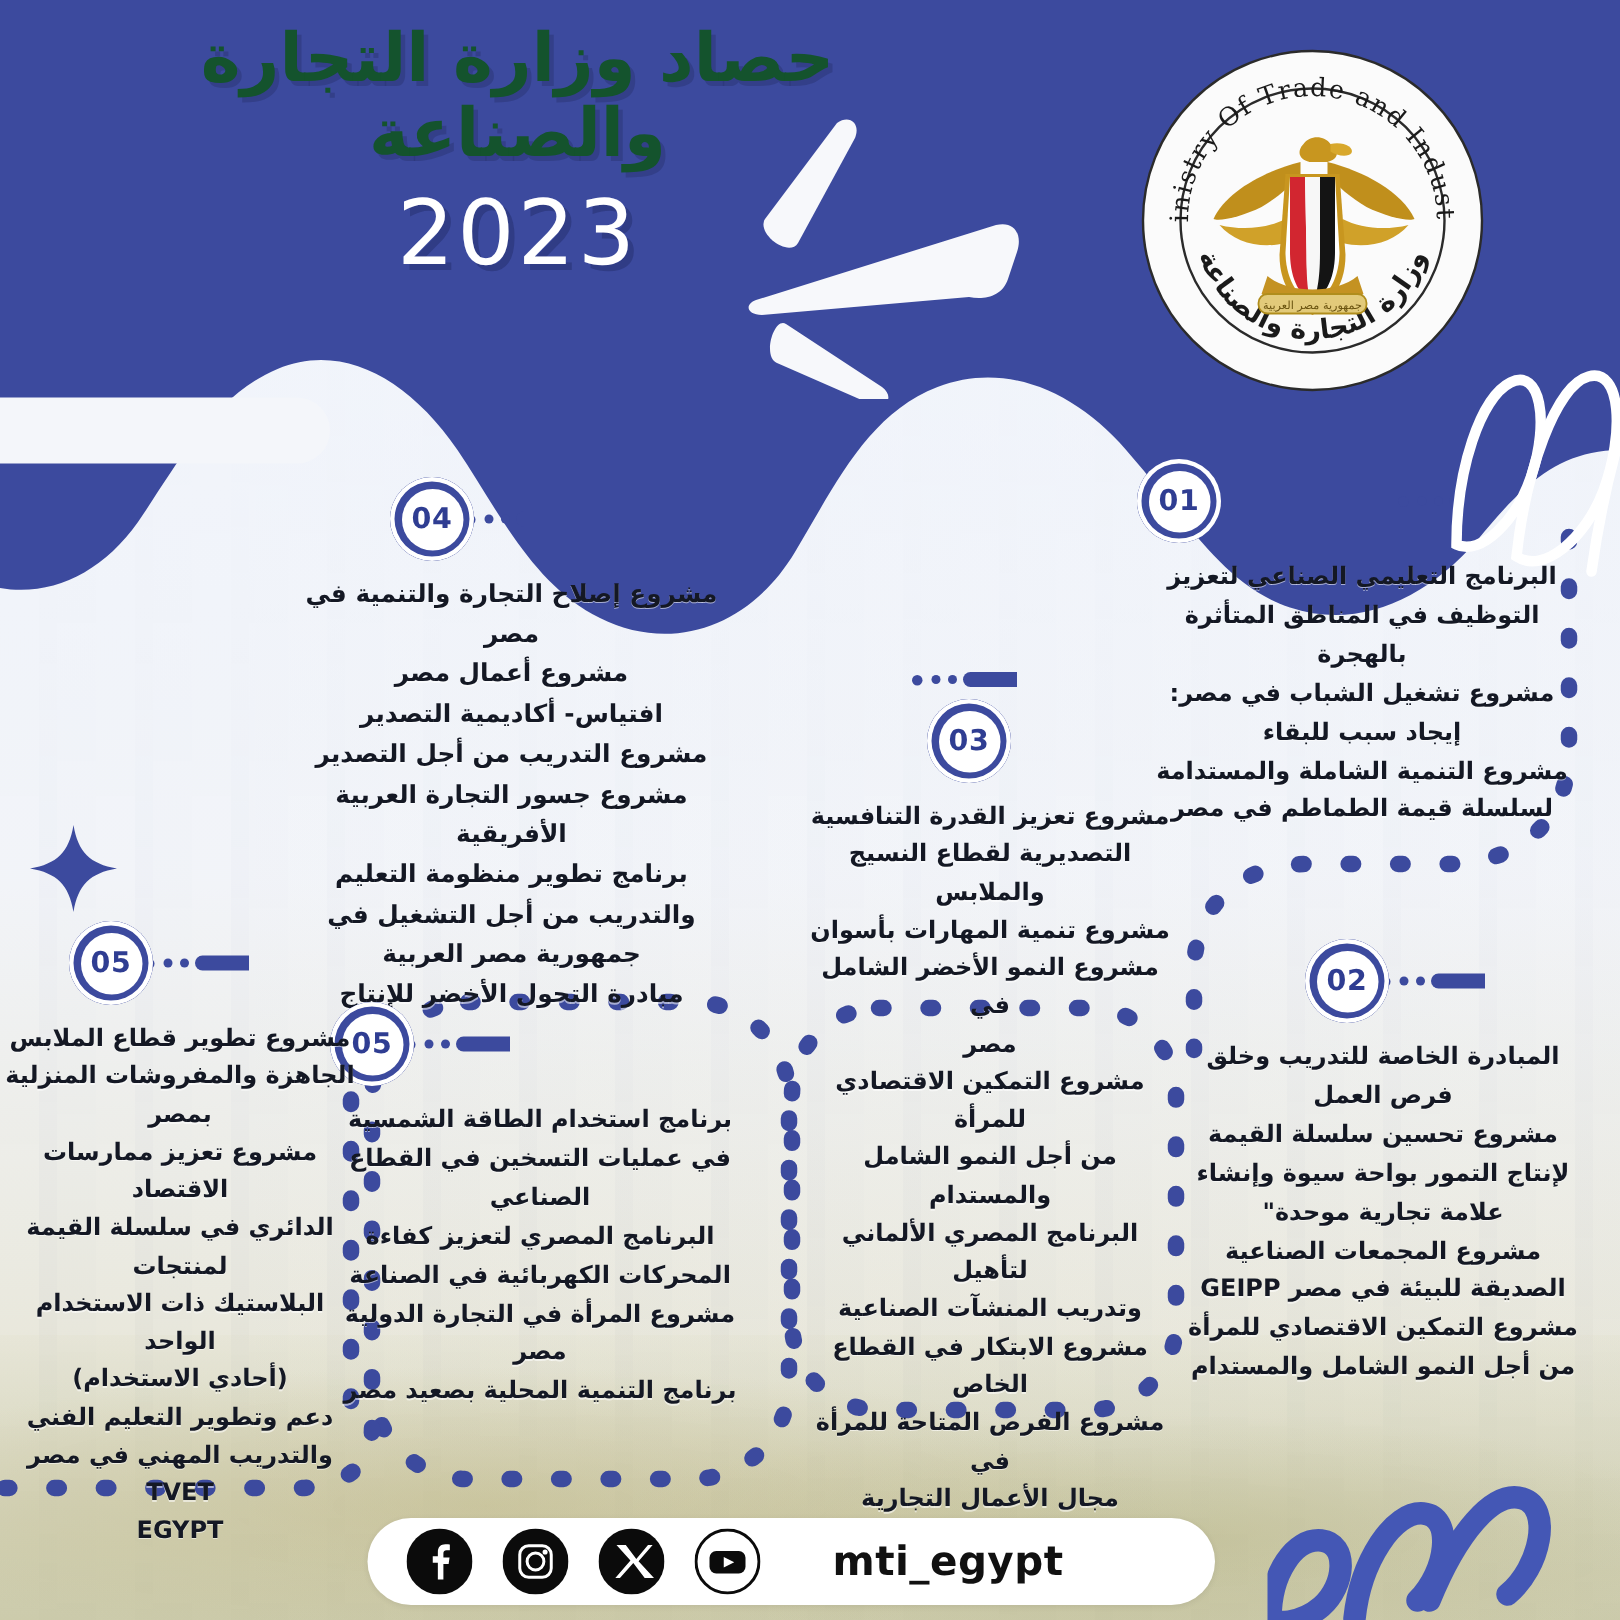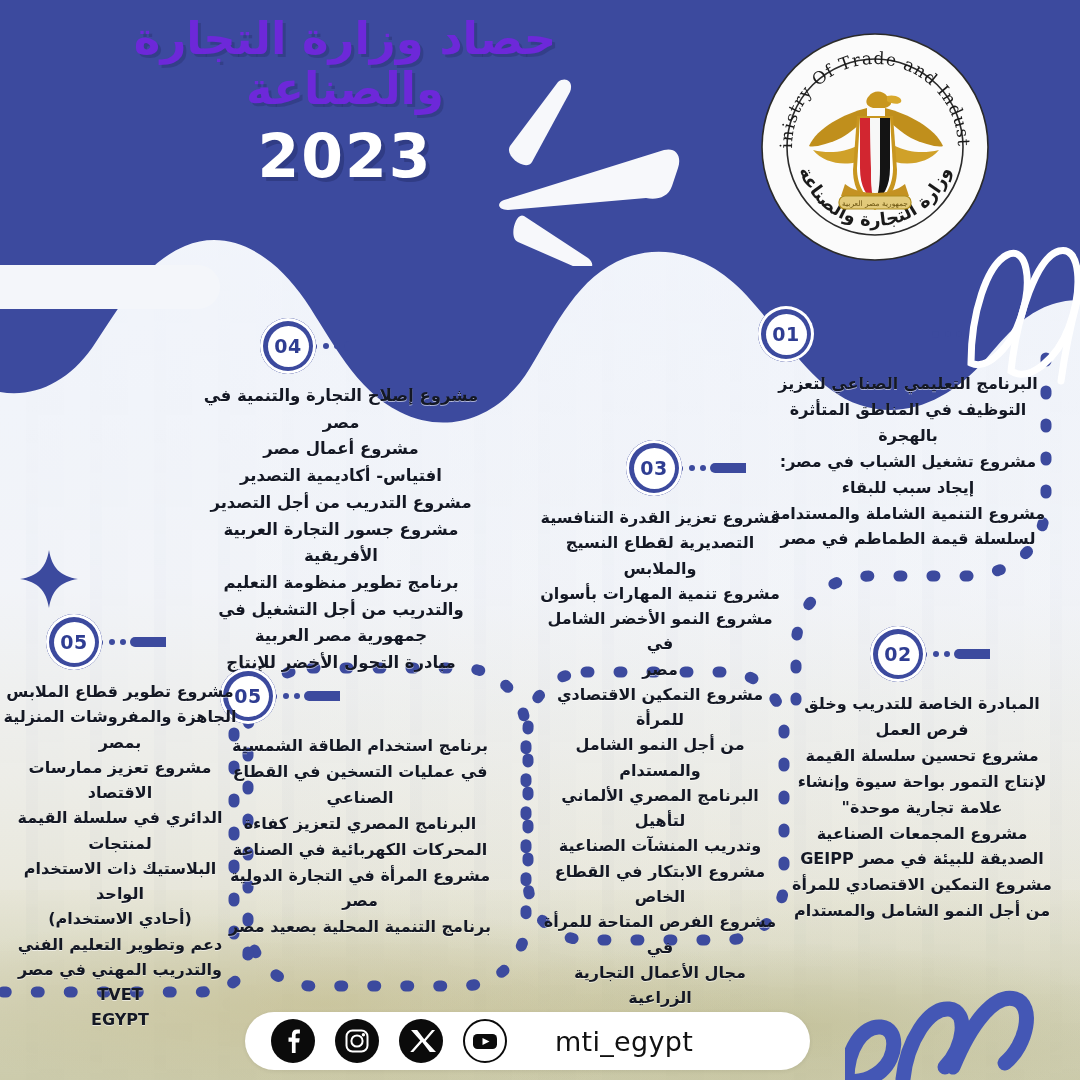--- a/index.html
+++ b/index.html
@@ -45,26 +45,26 @@
   
   .header-wave { position:absolute; left:0; top:0; width:1080px; height:430px; }
   .header-wave svg { display:block; width:1080px; height:430px; }
 
   
   .title-wrap {
     position:absolute; right:440px; top:14px; width:590px;
     text-align:center; z-index:12;
   }
   .t-main, .t-sub {
-    color:#6d28d9; font-weight:bold; line-height:1.12;
+    color:#14532d; font-weight:bold; line-height:1.12;
     text-shadow:3px 3px 0 rgba(40,50,110,.45);
   }
   .t-main { font-size:45px; letter-spacing:-1px; }
   .t-year {
-    font-size:60px; font-weight:bold; color:#fff; margin:6px 0 2px;
+    font-size:60px; font-weight:normal; color:#fff; margin:6px 0 2px;
     letter-spacing:2px;
     text-shadow:4px 4px 0 rgba(36,46,108,.5);
     font-family:"DejaVu Sans","Liberation Sans",sans-serif;
   }
   .t-sub { font-size:41px; margin-top:2px; }
 
   
   .burst { position:absolute; left:496px; top:76px; width:190px; height:190px; z-index:11; }
 
   
@@ -125,21 +125,21 @@
   
   #sect-01 { right:22px;  top:306px; width:300px; }
   #sect-02 { right:8px;   top:626px; width:300px; }
   #sect-03 { right:300px; top:440px; width:240px; }
   #sect-04 { right:588px; top:318px; width:302px; }
   #sect-05 { right:580px; top:668px; width:280px; }
   #sect-06 { right:838px; top:614px; width:244px; }
 
   #sect-01 .badge-row { justify-content:space-between; padding-right:56px; }
   #sect-02 .badge-row { justify-content:flex-start; padding-right:82px; }
-  #sect-03 .badge-row { justify-content:flex-start; padding-right:34px; }
+  #sect-03 .badge-row { justify-content:flex-start; padding-right:34px;flex-direction:column; }
   #sect-04 .badge-row { justify-content:flex-start; padding-right:112px; }
   #sect-05 .badge-row { justify-content:flex-end; padding-right:96px; }
   #sect-06 .badge-row { justify-content:flex-start; padding-right:76px; }
 
   #sect-01 .body { font-size:16px; }
   #sect-02 .body { font-size:16px; }
   #sect-03 .body { font-size:16px; line-height:1.58; }
   #sect-04 .body { font-size:16.5px; }
   #sect-05 .body { font-size:16px; }
   #sect-06 .body { font-size:16px; line-height:1.58; }
@@ -149,21 +149,21 @@
     position:absolute; left:245px; top:1012px;
     width:565px; height:58px; border-radius:29px;
     background:#fff;
     display:flex; align-items:center; gap:20px;
     padding:0 26px; z-index:20;
     box-shadow:0 1px 4px rgba(0,0,0,.08);
     direction:ltr;
   }
   .social-bar .ico { width:44px; height:44px; flex:0 0 auto; }
   .social-handle {
-    font-size:27px; font-weight:normal; color:#111; letter-spacing:.3px;
+    font-size:27px; font-weight:bold; color:#111; letter-spacing:.3px;
     margin-left:28px; font-family:"DejaVu Sans","Liberation Sans",sans-serif;
   }
 </style>
 </head>
 <body>
 
 <div id="poster">
 
   <div class="body-photo"></div>
   <div class="photo-wash"></div>

